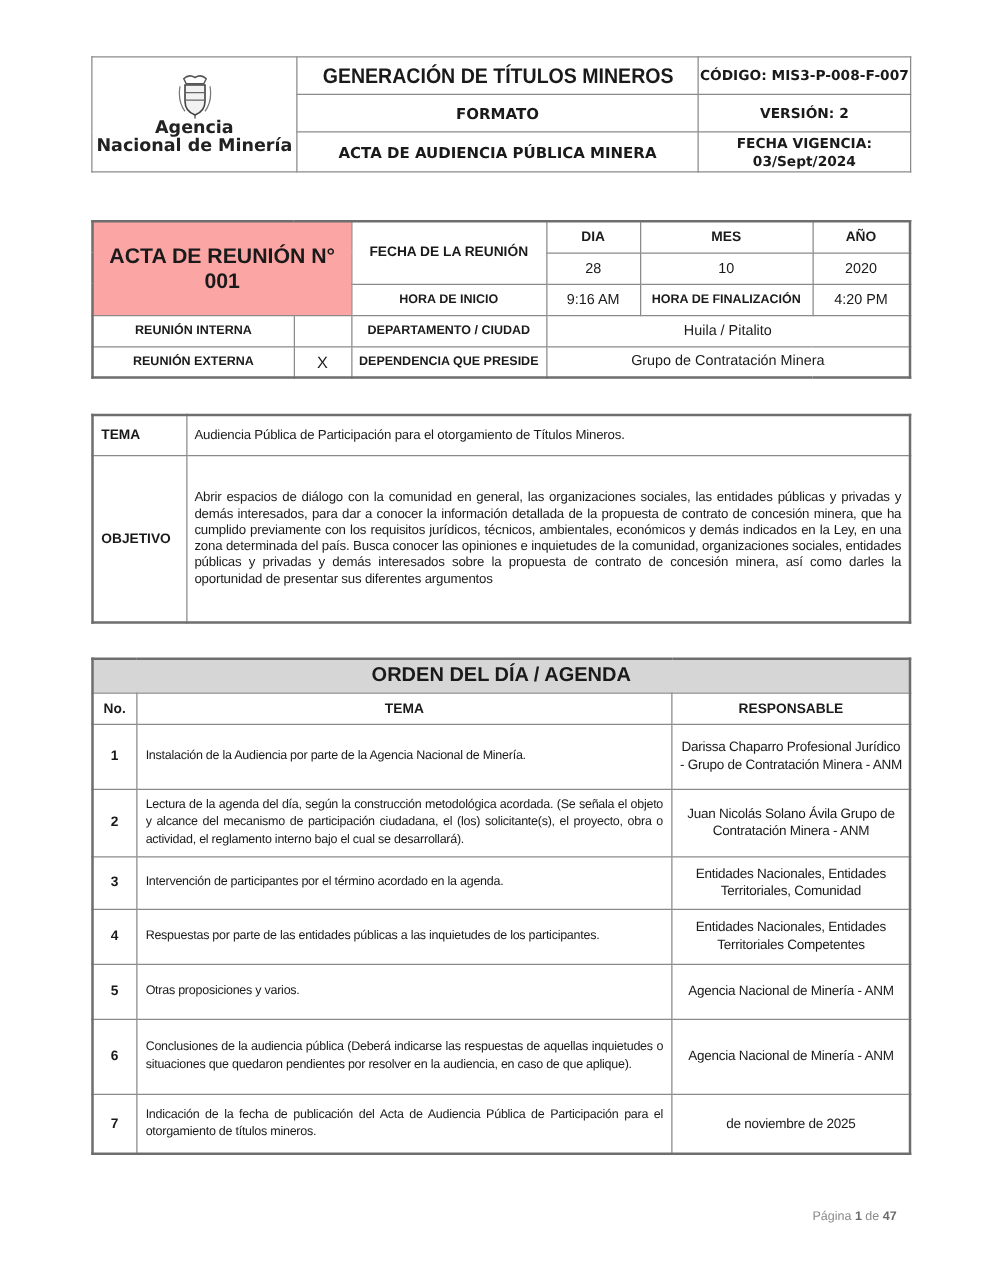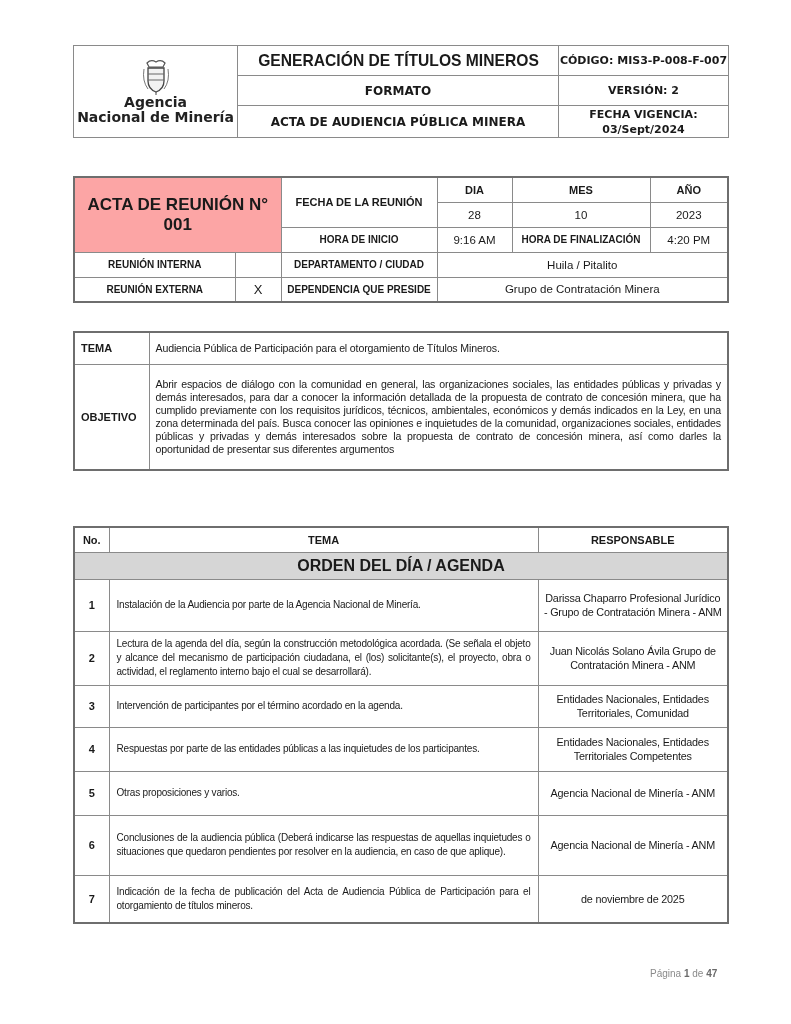--- a/index.html
+++ b/index.html
@@ -101,21 +101,21 @@
       <tr>
     <td class="acta-title" colspan="2" rowspan="3">ACTA DE REUNIÓN N° 001</td>
     <td class="lbl" rowspan="2" style="font-size:11px">FECHA DE LA REUNIÓN</td>
     <td class="lbl" style="font-size:11px">DIA</td>
     <td class="lbl" style="font-size:11px">MES</td>
     <td class="lbl" style="font-size:11px">AÑO</td>
   </tr>
   <tr>
     <td class="val">28</td>
     <td class="val">10</td>
-    <td class="val">2023</td>
+    <td class="val">2020</td>
   </tr>
   <tr>
     <td class="lbl">HORA DE INICIO</td>
     <td class="val">9:16 AM</td>
     <td class="lbl">HORA DE FINALIZACIÓN</td>
     <td class="val">4:20 PM</td>
   </tr>
   <tr>
     <td class="lbl">REUNIÓN INTERNA</td>
     <td class="val"></td>
@@ -135,40 +135,40 @@
   <colgroup>
       <col style="width:75px">
       <col>
     </colgroup>
   <tbody>
   <tr>
     <td class="lbl" style="height:32px">TEMA</td>
     <td class="txt">Audiencia Pública de Participación para el otorgamiento de Títulos Mineros.</td>
   </tr>
   <tr>
-    <td class="lbl" style="height:106px">OBJETIVO</td>
+    <td class="lbl" style="height:134px">OBJETIVO</td>
     <td class="txt">Abrir espacios de diálogo con la comunidad en general, las organizaciones sociales, las entidades públicas y privadas y demás interesados, para dar a conocer la información detallada de la propuesta de contrato de concesión minera, que ha cumplido previamente con los requisitos jurídicos, técnicos, ambientales, económicos y demás indicados en la Ley, en una zona determinada del país. Busca conocer las opiniones e inquietudes de la comunidad, organizaciones sociales, entidades públicas y privadas y demás interesados sobre la propuesta de contrato de concesión minera, así como darles la oportunidad de presentar sus diferentes argumentos</td>
   </tr>
 </tbody>
   </table>
 
 <table id="agenda">
   <colgroup>
       <col style="width:35px">
       <col>
       <col style="width:190px">
     </colgroup>
   <tbody>
       <tr>
+    <td class="sec-title" colspan="3">ORDEN DEL DÍA / AGENDA</td>
+  </tr>
+  <tr>
     <td class="colh">No.</td>
     <td class="colh">TEMA</td>
     <td class="colh">RESPONSABLE</td>
-  </tr>
-  <tr>
-    <td class="sec-title" colspan="3">ORDEN DEL DÍA / AGENDA</td>
   </tr>
   <tr style="height:52px">
     <td class="no">1</td>
     <td class="tema">Instalación de la Audiencia por parte de la Agencia Nacional de Minería.</td>
     <td class="resp">Darissa Chaparro Profesional Jurídico - Grupo de Contratación Minera - ANM</td>
   </tr>
   <tr style="height:54px">
     <td class="no">2</td>
     <td class="tema">Lectura de la agenda del día, según la construcción metodológica acordada. (Se señala el objeto y alcance del mecanismo de participación ciudadana, el (los) solicitante(s), el proyecto, obra o actividad, el reglamento interno bajo el cual se desarrollará).</td>
     <td class="resp">Juan Nicolás Solano Ávila Grupo de Contratación Minera - ANM</td>

